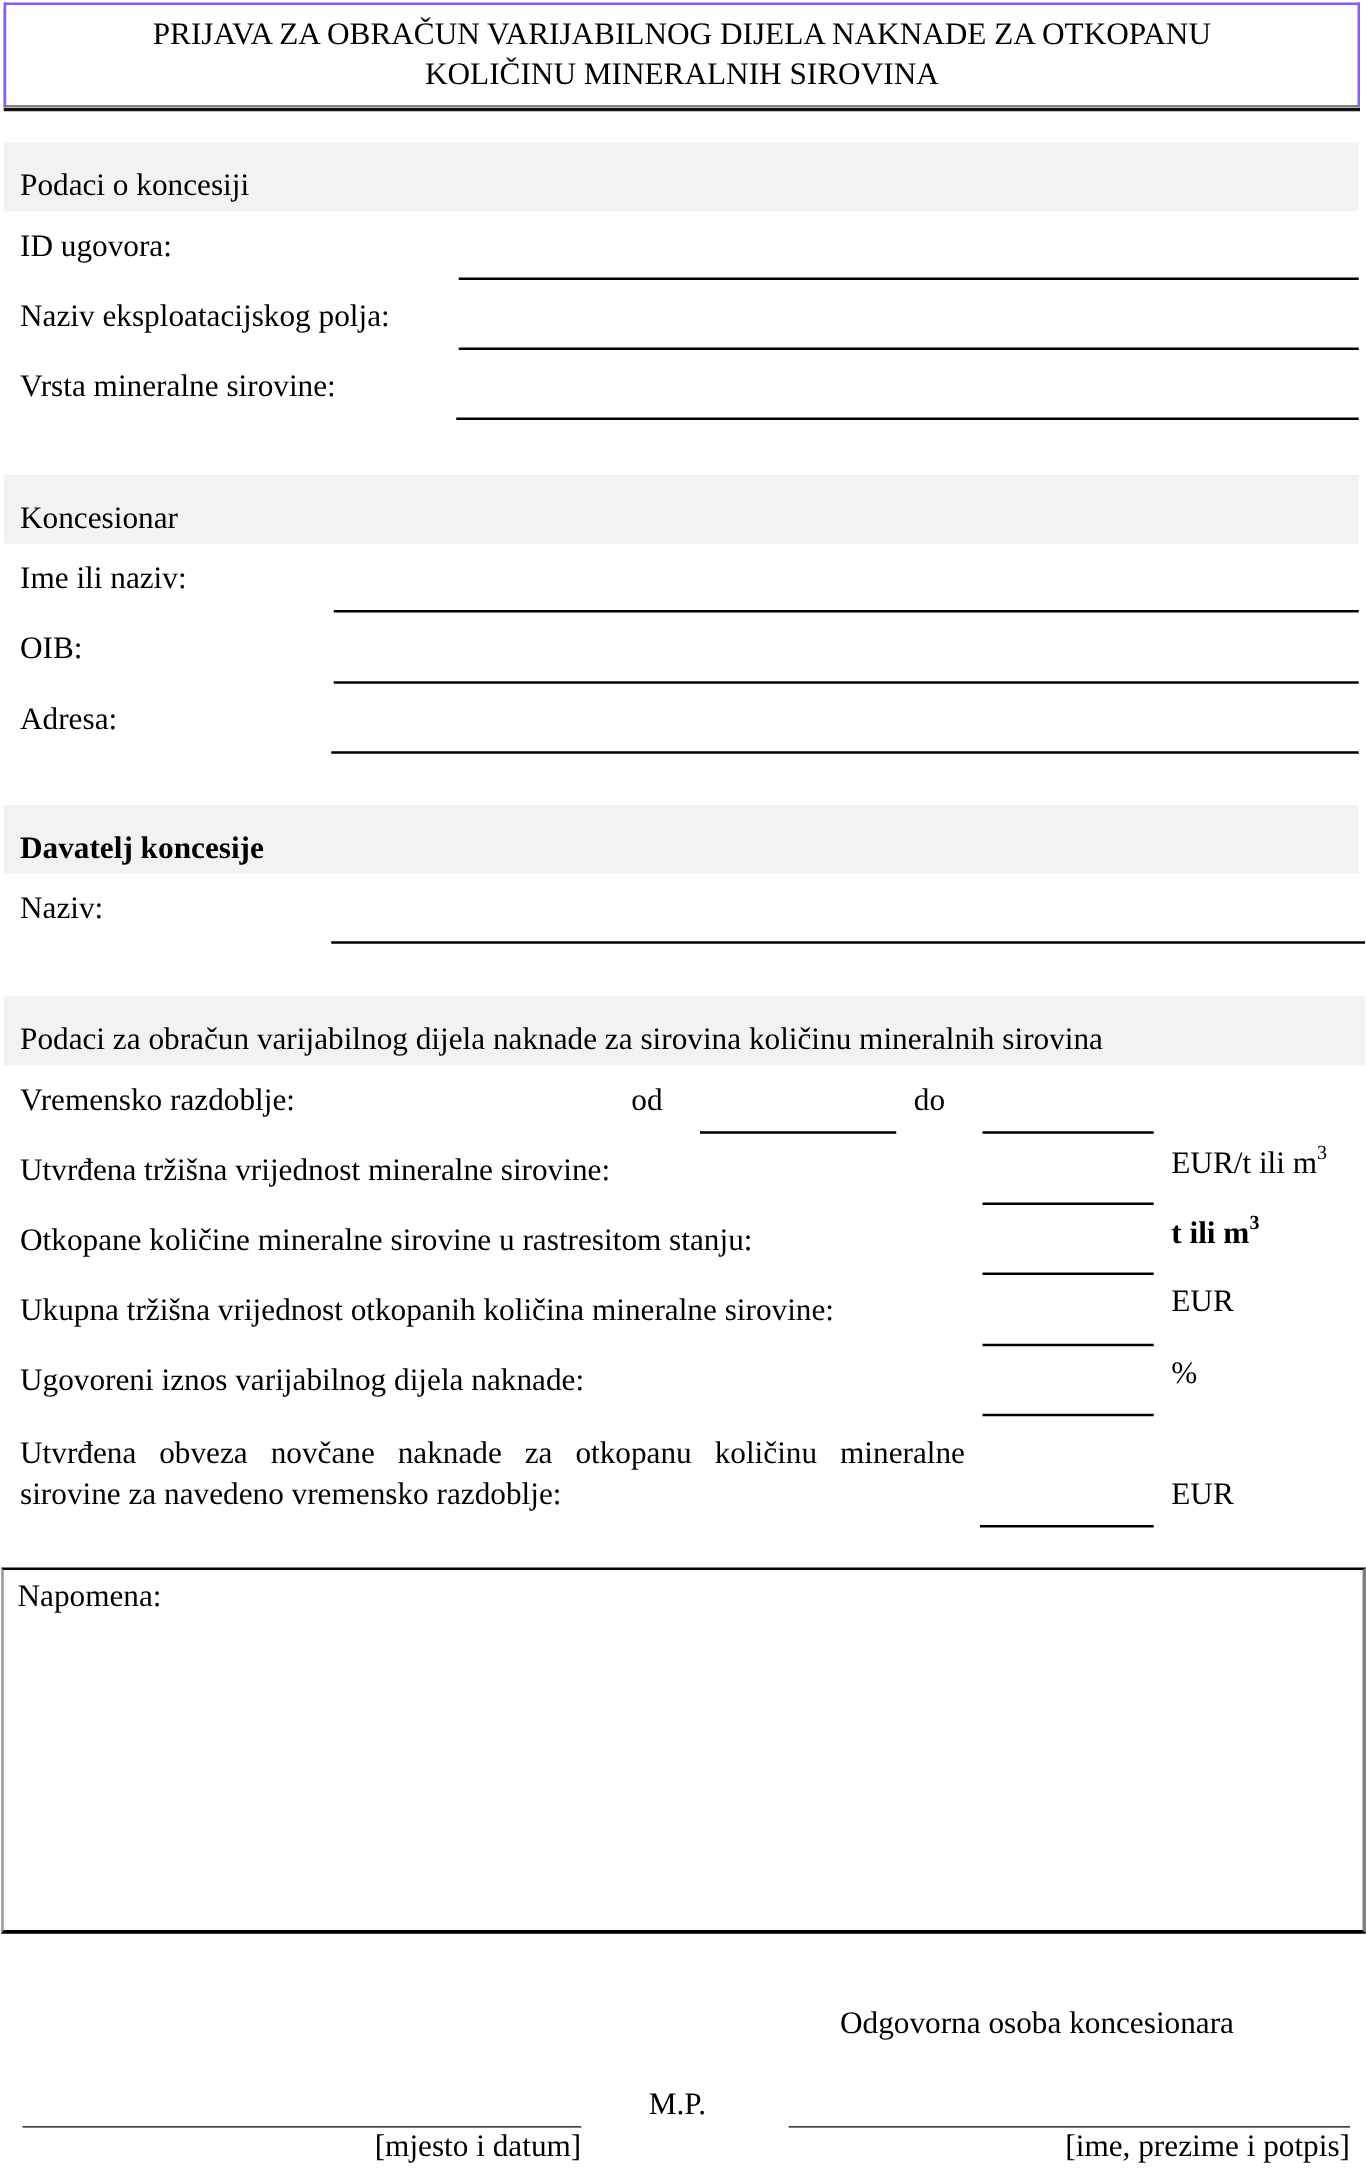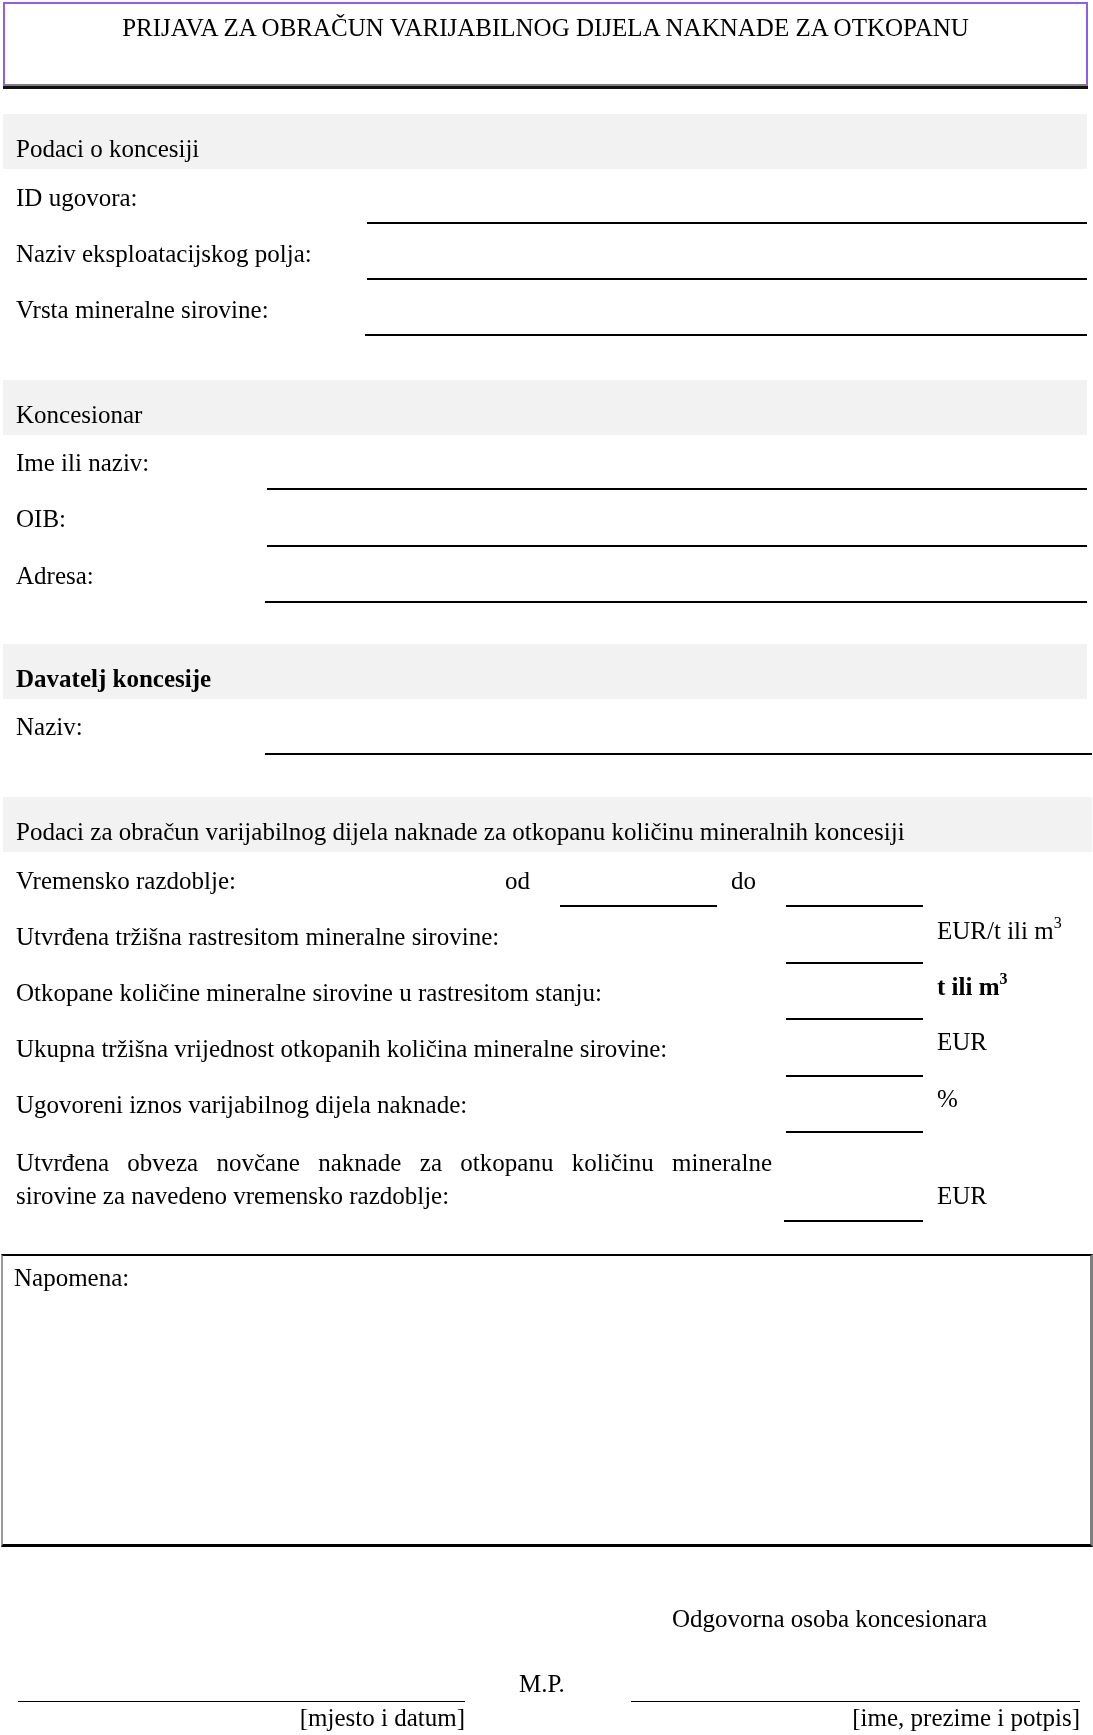--- a/index.html
+++ b/index.html
@@ -39,20 +39,21 @@
       border-left: 2px solid #999; border-right: 3px solid #7f7f7f;
     }
     .note-label { position: absolute; left: 11px; top: 8px; font-size: 25px; }
     .sig-label { position: absolute; font-size: 25px; white-space: nowrap; text-align: right; }
   </style>
 </head>
 <body>
 
 <div class="title-box">
   <span class="title-line first">PRIJAVA ZA OBRAČUN VARIJABILNOG DIJELA NAKNADE ZA OTKOPANU</span>
+  <span class="title-line">KOLIČINU MINERALNIH SIROVINA</span>
 </div>
 
 <div class="band" style="top:114px; width:1084px;">
   <span class="band-label">Podaci o koncesiji</span>
 </div>
 <span class="label" style="top:184px;">ID ugovora:</span>
 <div class="fill-line" style="left:367px; width:720px; top:222px;"></div>
 <span class="label" style="top:240px;">Naziv eksploatacijskog polja:</span>
 <div class="fill-line" style="left:367px; width:720px; top:278px;"></div>
 <span class="label" style="top:296px;">Vrsta mineralne sirovine:</span>
@@ -68,30 +69,30 @@
 <span class="label" style="top:562px;">Adresa:</span>
 <div class="fill-line" style="left:265px; width:822px; top:601px;"></div>
 
 <div class="band" style="top:644px; width:1084px;font-weight:bold;">
   <span class="band-label">Davatelj koncesije</span>
 </div>
 <span class="label" style="top:713px;">Naziv:</span>
 <div class="fill-line" style="left:265px; width:827px; top:753px;"></div>
 
 <div class="band" style="top:797px; width:1089px;">
-  <span class="band-label">Podaci za obračun varijabilnog dijela naknade za otkopanu količinu mineralnih koncesiji</span>
+  <span class="band-label">Podaci za obračun varijabilnog dijela naknade za sirovina količinu mineralnih sirovina</span>
 </div>
 
 <span class="label" style="top:867px;">Vremensko razdoblje:</span>
 <span class="abs" style="left:505px; top:867px;">od</span>
 <div class="fill-line" style="left:560px; width:157px; top:905px;"></div>
 <span class="abs" style="left:731px; top:867px;">do</span>
 <div class="fill-line" style="left:786px; width:137px; top:905px;"></div>
 
-<span class="label" style="top:923px;">Utvrđena tržišna rastresitom mineralne sirovine:</span>
+<span class="label" style="top:923px;">Utvrđena tržišna vrijednost mineralne sirovine:</span>
 <span class="unit" style="top:916px;"><span>EUR/t ili m</span><sup>3</sup></span>
 <div class="fill-line" style="left:786px; width:137px; top:962px;"></div>
 
 <span class="label" style="top:979px;">Otkopane količine mineralne sirovine u rastresitom stanju:</span>
 <span class="unit" style="top:972px;font-weight:bold;"><span>t ili m</span><sup>3</sup></span>
 <div class="fill-line" style="left:786px; width:137px; top:1018px;"></div>
 
 <span class="label" style="top:1035px;">Ukupna tržišna vrijednost otkopanih količina mineralne sirovine:</span>
 <span class="unit" style="top:1028px;">EUR</span>
 <div class="fill-line" style="left:786px; width:137px; top:1075px;"></div>

